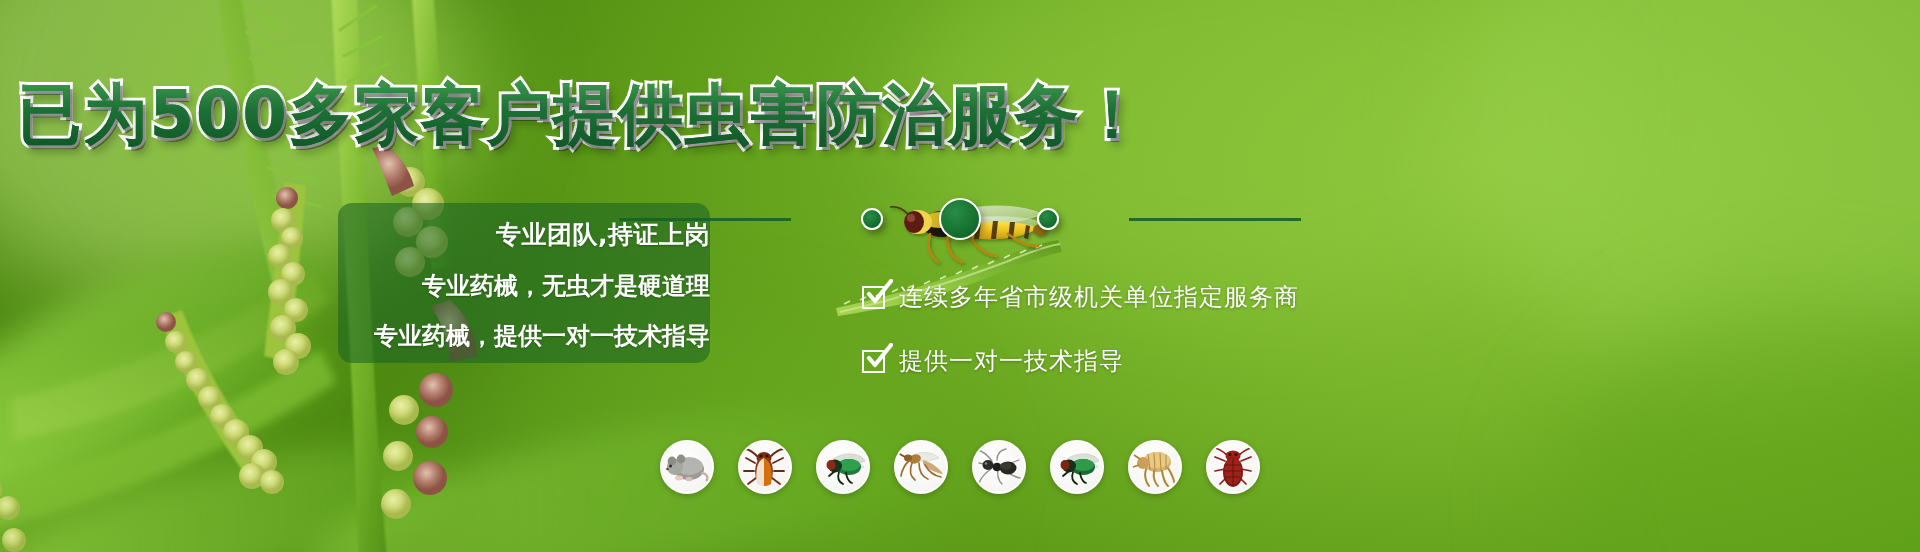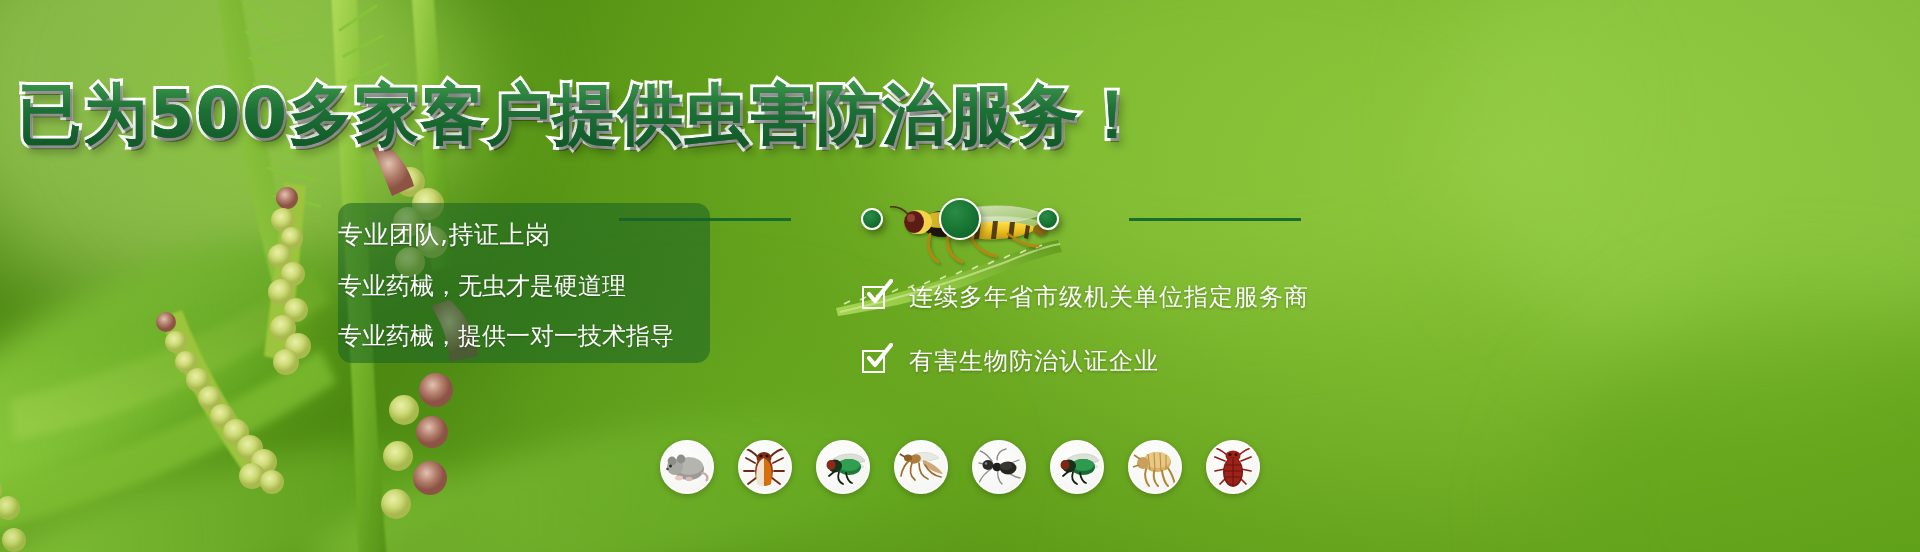--- a/index.html
+++ b/index.html
@@ -87,22 +87,22 @@
   #feature-box{
     position:absolute; left:338px; top:203px;
     width:372px; height:160px;
     background:rgba(23,96,36,.55);
     border-radius:14px;
     z-index:7;
     padding-top:6px;
   }
   #feature-box .fl{
     color:#ffffff;
-    font-weight:normal;
-    text-align:left;
+    font-weight:bold;
+    text-align:right;
     white-space:nowrap;
     font-family:"DejaVu Sans","Liberation Sans",sans-serif;
     text-shadow:0 1px 2px rgba(0,0,0,.28);
   }
   #feature-box .fl.l1{ font-size:25px; line-height:52px; letter-spacing:.5px; }
   #feature-box .fl.l2{ font-size:24px; line-height:50px; letter-spacing:0; }
   #feature-box .fl.l3{ font-size:24px; line-height:50px; letter-spacing:0; }
 
   
   #checklist{
@@ -121,21 +121,20 @@
     position:absolute; left:1px; top:-9px;
     width:28px; height:28px;
   }
   .ck-label{
     color:#ffffff;
     font-size:24px;
     letter-spacing:1px;
     white-space:nowrap;
     font-family:"DejaVu Sans","Liberation Sans",sans-serif;
     text-shadow:0 1px 3px rgba(0,0,0,.3);
-    margin-left:10px;
   }
 
   
   #bug-scene{ position:absolute; left:830px; top:196px; width:320px; height:120px; z-index:5; }
 
   
   #pest-row{
     position:absolute; left:0; top:440px; width:1920px;
     display:flex; justify-content:center; align-items:center; gap:24px;
     z-index:7;
@@ -381,21 +380,21 @@
         </svg>
       </span>
       <span class="ck-label">连续多年省市级机关单位指定服务商</span>
     </div>
     <div class="ck-row" style="margin-top:14px;">
       <span class="ck-box">
         <svg class="tick" viewBox="0 0 28 28" xmlns="http://www.w3.org/2000/svg">
           <path d="M4 15 L10 22 L26 2" stroke="#ffffff" stroke-width="4.2" fill="none" stroke-linecap="round" stroke-linejoin="round"></path>
         </svg>
       </span>
-      <span class="ck-label">有害生物防治认证企业</span>
+      <span class="ck-label">提供一对一技术指导</span>
     </div>
   </div>
 
   <div id="pest-row">
 
     <span class="pest">
       <svg width="48" height="40" viewBox="0 0 48 40" xmlns="http://www.w3.org/2000/svg">
         <ellipse cx="26" cy="22" rx="15" ry="11" fill="#9a9a96"></ellipse>
         <ellipse cx="26" cy="19" rx="14" ry="9" fill="#b5b5b0"></ellipse>
         <circle cx="12" cy="20" r="8" fill="#a8a8a3"></circle>

